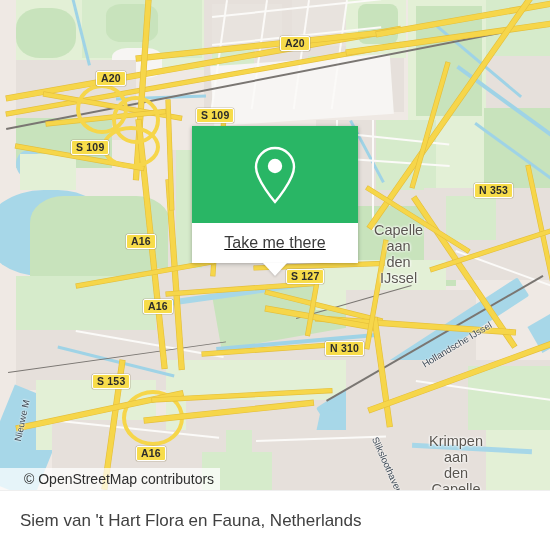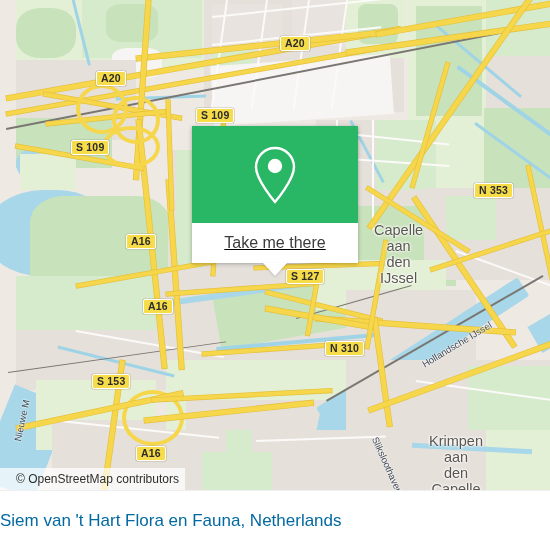--- a/index.html
+++ b/index.html
@@ -73,25 +73,25 @@
     font-family: "Liberation Sans", sans-serif;
     font-style: normal;
     text-shadow: 0 0 2px #fff, 0 0 2px #fff;
   }
 
   
   #attribution {
     position: absolute;
     left: 0; top: 468px;
     height: 22px;
-    padding: 0 6px 0 16px;
+    padding: 0 6px 0 24px;
     display: flex; align-items: center;
     background: rgba(255,255,255,0.72);
     color: #2E2E2E;
-    font-size: 12px;
+    font-size: 14px;
     white-space: nowrap;
     font-family: "Liberation Sans", sans-serif;
   }
 
   
   #card {
     position: absolute;
     left: 192px; top: 126px;
     width: 166px; height: 137px;
     box-shadow: 0 1px 4px rgba(0,0,0,0.30);
@@ -126,21 +126,22 @@
   
   #footer {
     position: absolute;
     left: 0; top: 490px;
     width: 550px; height: 60px;
     background: #FFFFFF;
     display: flex; align-items: center;
     border-top: 1px solid #EFEFEF;
   }
   #footer-title {
-    color: #0369a1;
+    margin-left: 20px;
+    color: #404040;
     font-size: 17px;
     white-space: nowrap;
     font-family: "Liberation Sans", sans-serif;
   }
   #brand {
     position: absolute;
     right: 14px; top: 50%;
     transform: translateY(-50%);
     display: flex; align-items: center; gap: 2px;
   }

